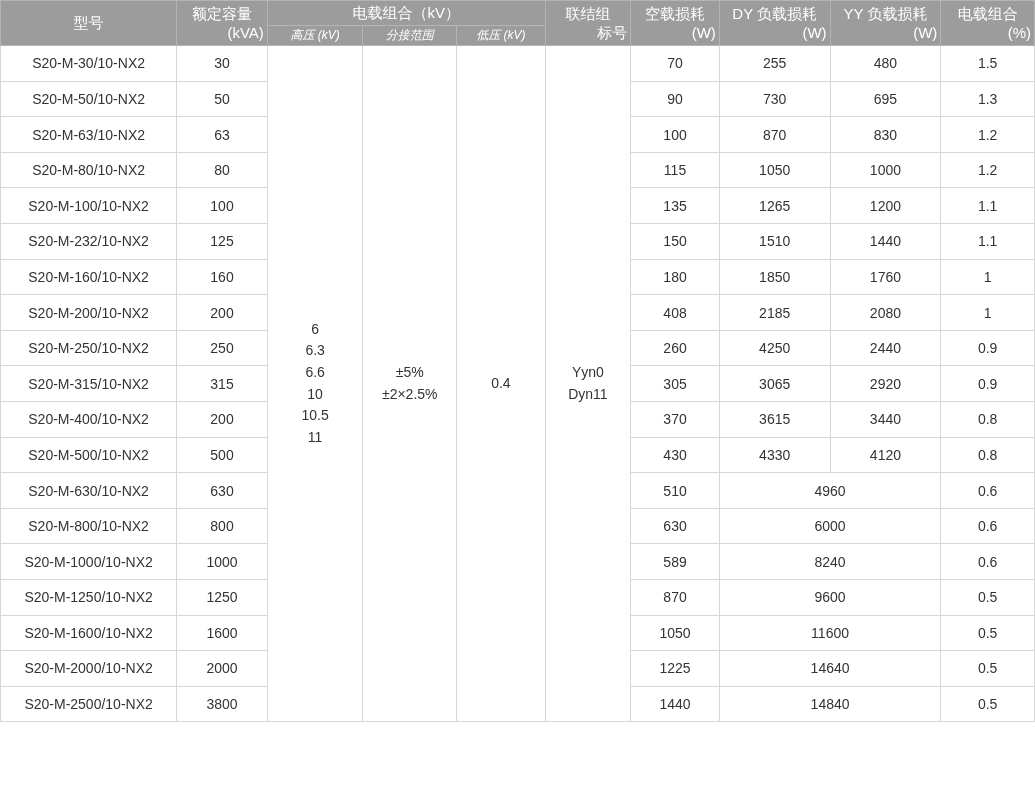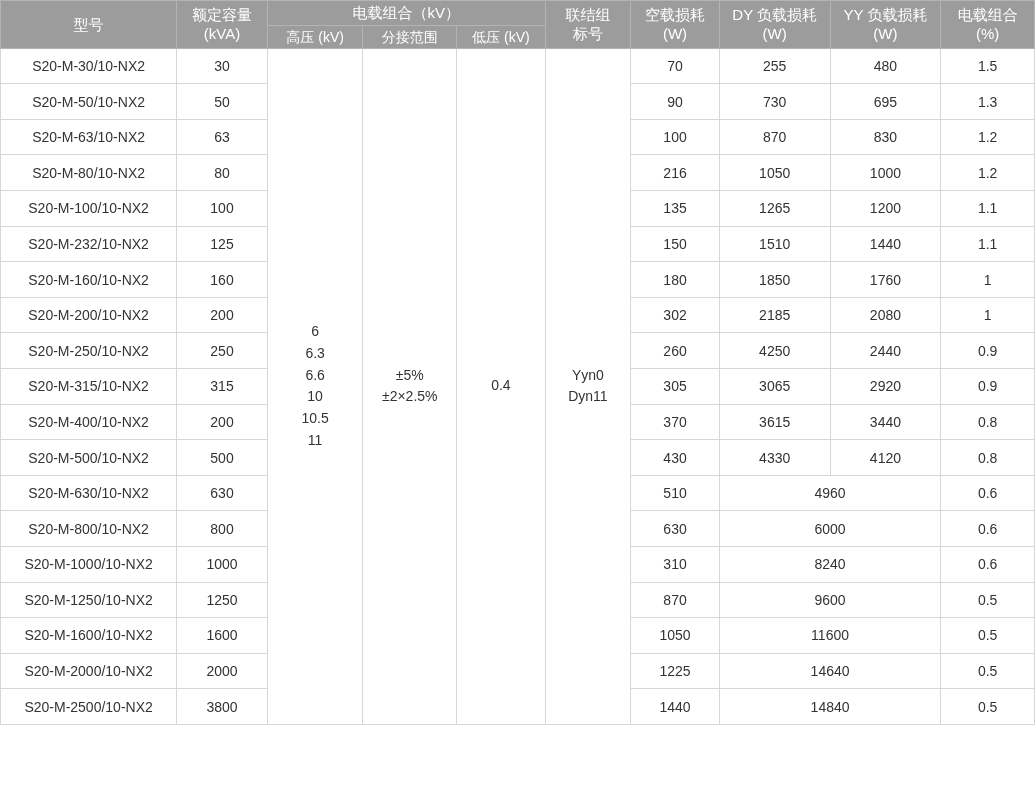--- a/index.html
+++ b/index.html
@@ -31,21 +31,22 @@
     padding: 2px 3px;
   }
   #spec-table thead th {
     background: #9c9c9c;
     color: #ffffff;
     font-size: 15px;
     border-color: #b4b4b4;
     line-height: 1.3;
   }
   #spec-table thead th.sub {
-    font-size: 14px;
+    font-size: 12px;
+    font-style: italic;
   }
   .col-model   { width: 175px; }
   .col-cap     { width: 90px; }
   .col-hv      { width: 95px; }
   .col-tap     { width: 93px; }
   .col-lv      { width: 88px; }
   .col-vector  { width: 85px; }
   .col-noload  { width: 88px; }
   .col-dy      { width: 110px; }
   .col-yy      { width: 110px; }
@@ -55,21 +56,21 @@
     text-align: left;
     padding-left: 14px;
     font-size: 14.5px;
   }
   tbody tr { height: 35.6px; }
   td.merged {
     font-size: 14.5px;
     line-height: 1.55;
     white-space: pre-line;
   }
-  .hdr-line2 { display: block; }
+  .hdr-line2 { display: block; text-align: right; }
 </style>
 </head>
 <body>
 
 <table id="spec-table">
   <colgroup>
     <col class="col-model">
     <col class="col-cap">
     <col class="col-hv">
     <col class="col-tap">
@@ -147,21 +148,21 @@
         <td class="model">S20-M-63/10-NX2</td>
         <td>63</td>
         <td>100</td>
         <td>870</td>
         <td>830</td>
         <td>1.2</td>
       </tr>
       <tr>
         <td class="model">S20-M-80/10-NX2</td>
         <td>80</td>
-        <td>216</td>
+        <td>115</td>
         <td>1050</td>
         <td>1000</td>
         <td>1.2</td>
       </tr>
       <tr>
         <td class="model">S20-M-100/10-NX2</td>
         <td>100</td>
         <td>135</td>
         <td>1265</td>
         <td>1200</td>
@@ -179,21 +180,21 @@
         <td class="model">S20-M-160/10-NX2</td>
         <td>160</td>
         <td>180</td>
         <td>1850</td>
         <td>1760</td>
         <td>1</td>
       </tr>
       <tr>
         <td class="model">S20-M-200/10-NX2</td>
         <td>200</td>
-        <td>302</td>
+        <td>408</td>
         <td>2185</td>
         <td>2080</td>
         <td>1</td>
       </tr>
       <tr>
         <td class="model">S20-M-250/10-NX2</td>
         <td>250</td>
         <td>260</td>
         <td>4250</td>
         <td>2440</td>
@@ -233,21 +234,21 @@
       <tr>
         <td class="model">S20-M-800/10-NX2</td>
         <td>800</td>
         <td>630</td>
         <td colspan="2">6000</td>
         <td>0.6</td>
       </tr>
       <tr>
         <td class="model">S20-M-1000/10-NX2</td>
         <td>1000</td>
-        <td>310</td>
+        <td>589</td>
         <td colspan="2">8240</td>
         <td>0.6</td>
       </tr>
       <tr>
         <td class="model">S20-M-1250/10-NX2</td>
         <td>1250</td>
         <td>870</td>
         <td colspan="2">9600</td>
         <td>0.5</td>
       </tr>

